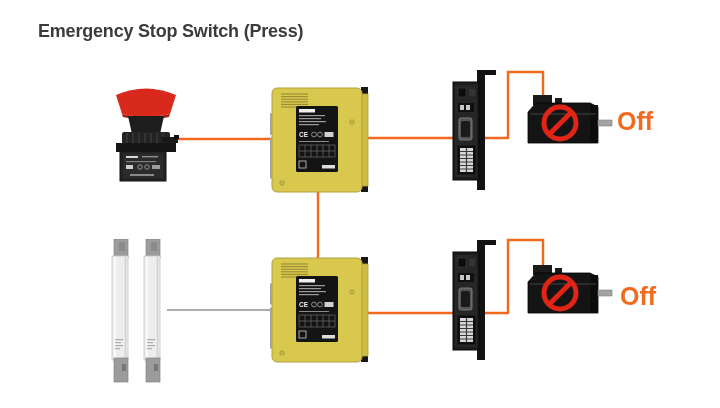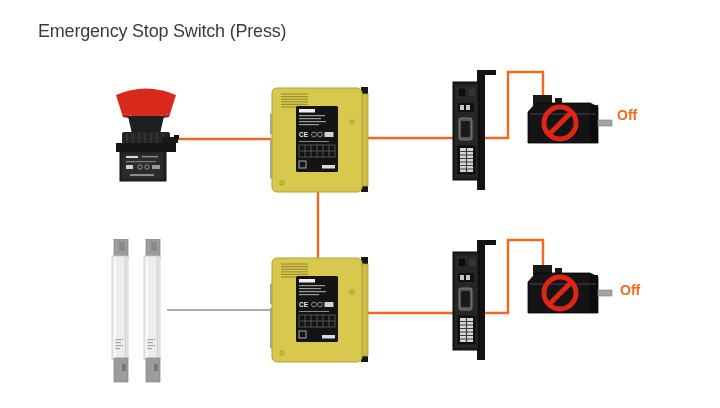--- a/index.html
+++ b/index.html
@@ -15,28 +15,28 @@
     --off-text:#F26A1E;
   }
   *{margin:0;padding:0;box-sizing:border-box;}
   html,body{background:#fff;}
   .canvas{
     position:relative;width:720px;height:408px;background:var(--background);
     overflow:hidden;font-family:"Liberation Sans",sans-serif;
   }
   .page-title{
     position:absolute;left:38px;top:21px;
-    font-size:18px;font-weight:normal;letter-spacing:-0.2px;color:var(--title-text);
+    font-size:18px;font-weight:bold;letter-spacing:-0.2px;color:var(--title-text);
   }
   .wires{position:absolute;left:0;top:0;z-index:1;}
   .wire-active{stroke:var(--wire-active);stroke-width:2.4;fill:none;}
   .wire-inactive{stroke:var(--wire-inactive);stroke-width:2;fill:none;}
   .device{position:absolute;z-index:2;}
   .off-label{
-    position:absolute;z-index:2;font-size:14px;font-weight:bold;
+    position:absolute;z-index:2;font-size:25px;font-weight:bold;
     color:var(--off-text);letter-spacing:0px;
   }
   .module-body-rect{fill:var(--module-body);stroke:var(--module-border);stroke-width:1;}
   .module-rail-rect{fill:var(--module-rail);stroke:#AD9D3C;stroke-width:0.8;}
   .estop-head{fill:var(--estop-red);}
   .prohib{stroke:var(--prohibition-red);fill:none;}
 </style>
 </head>
 <body>
 

